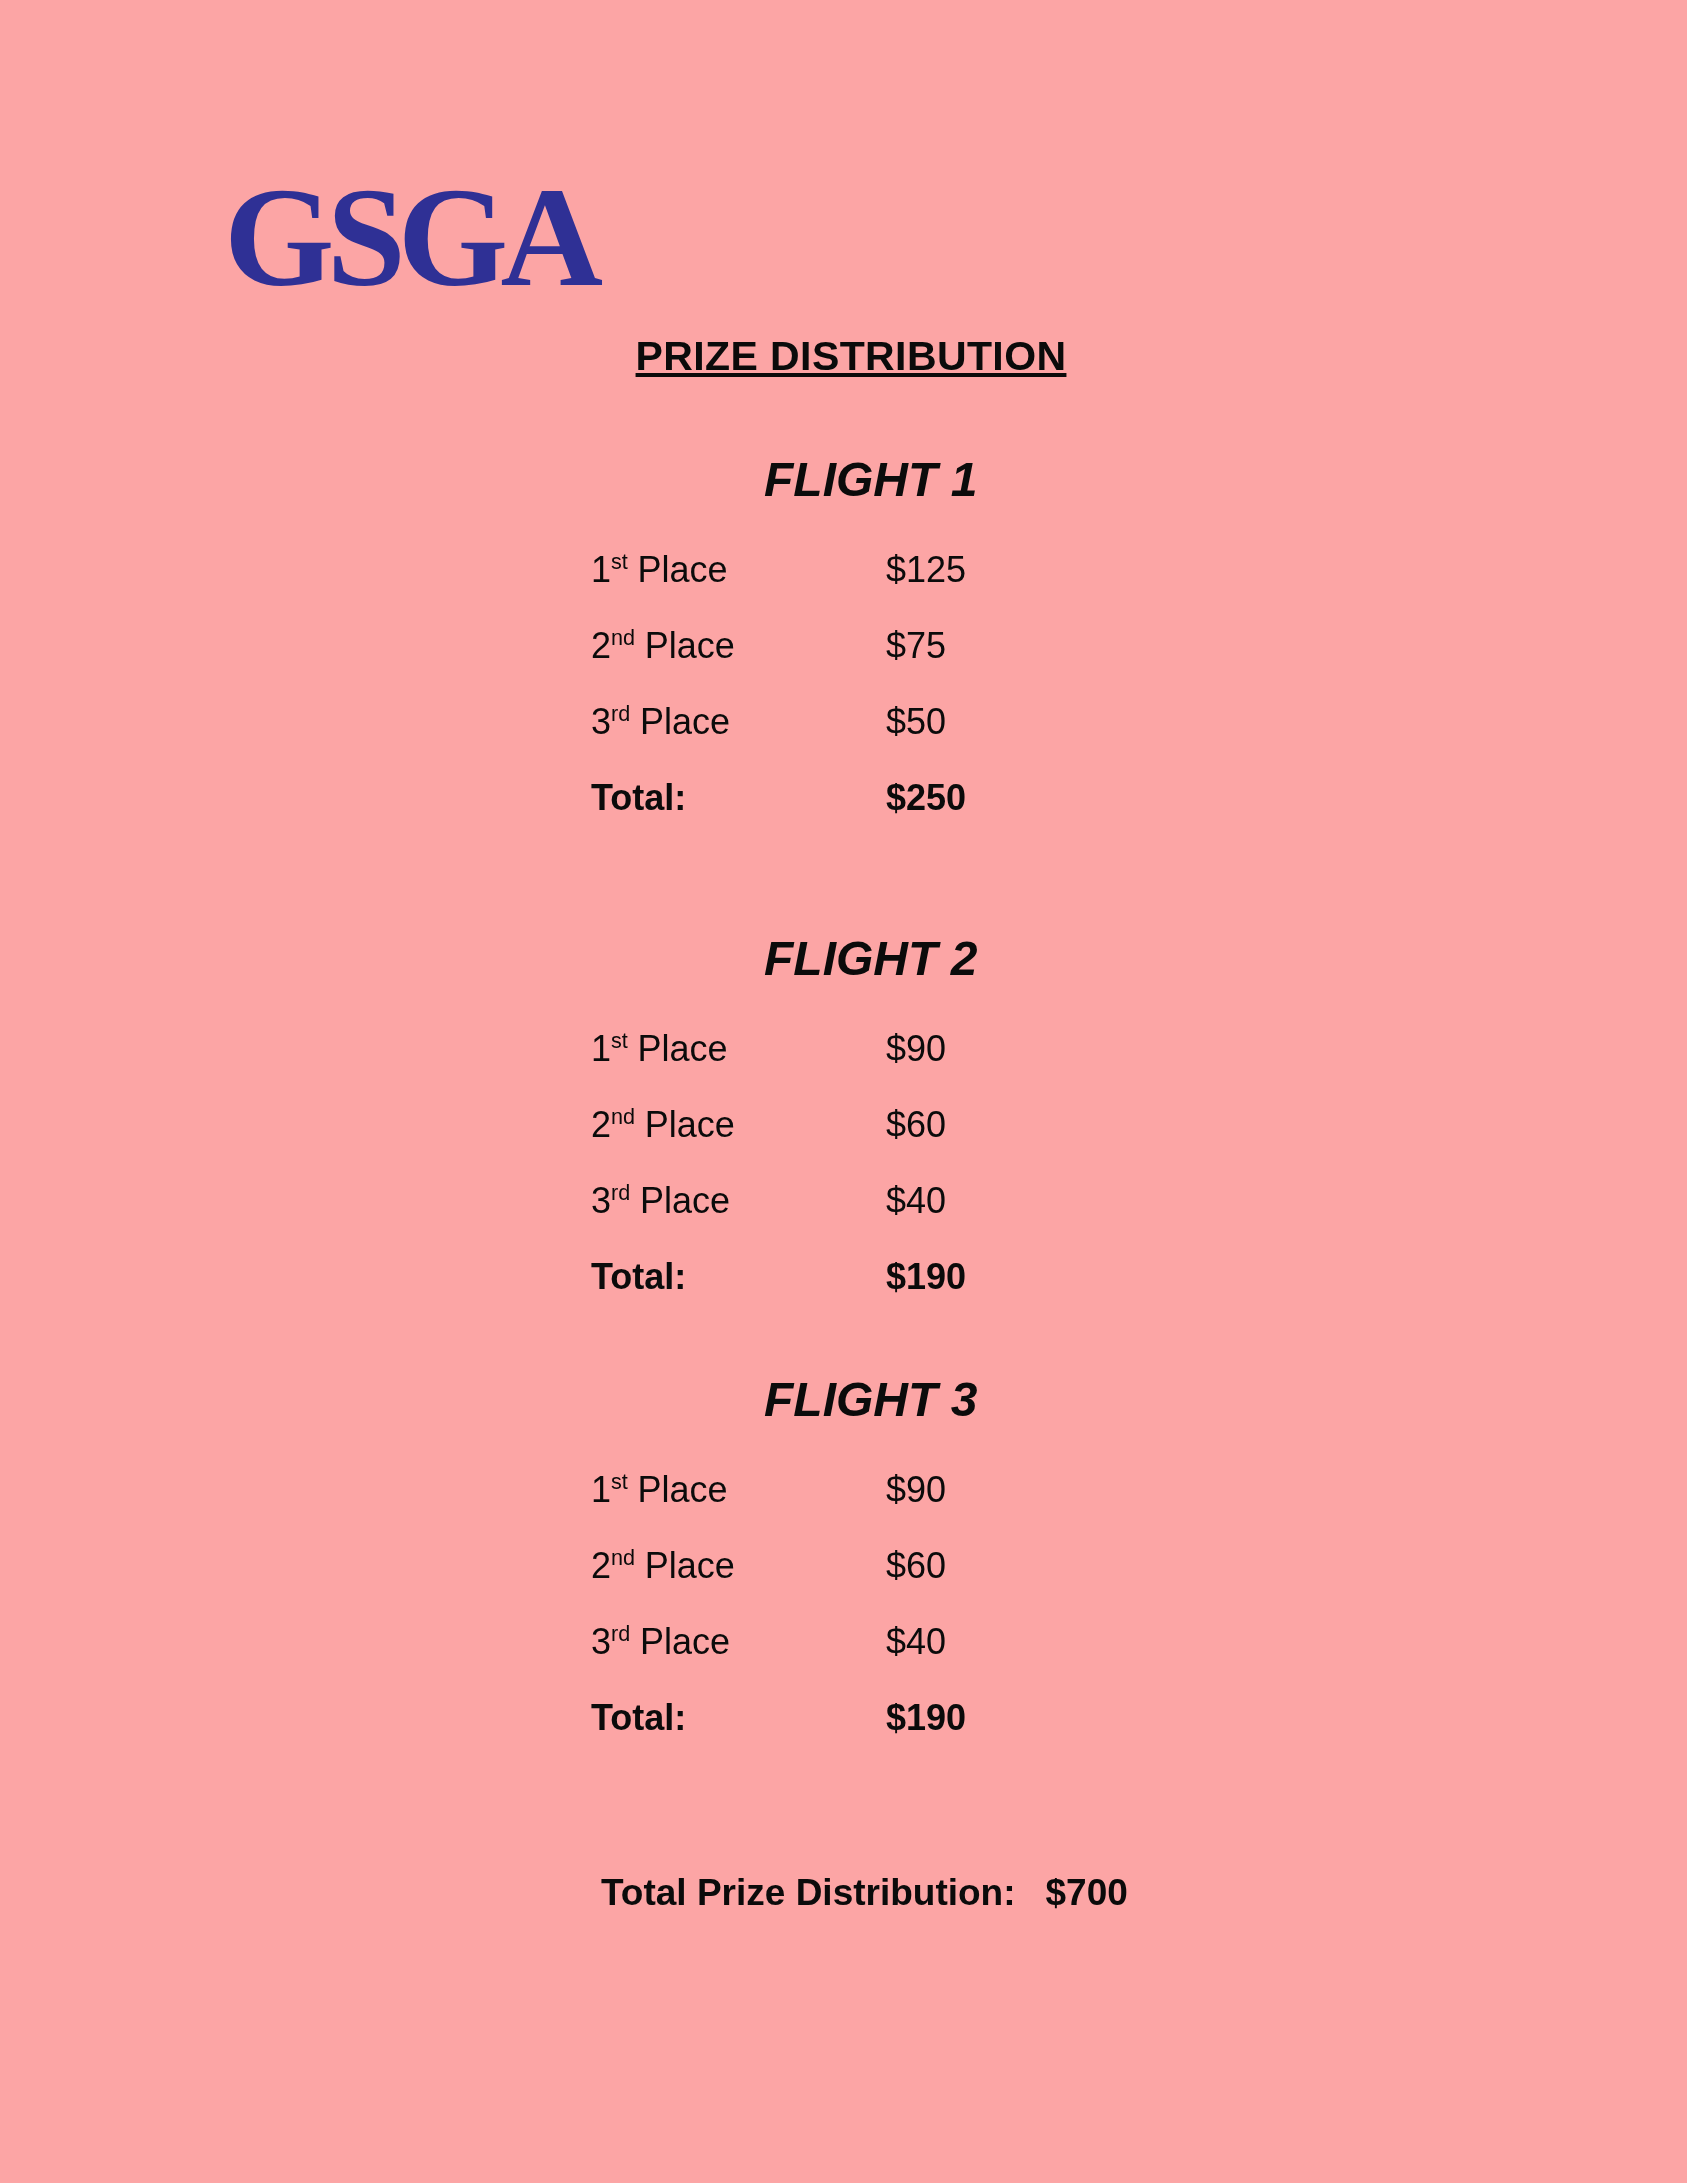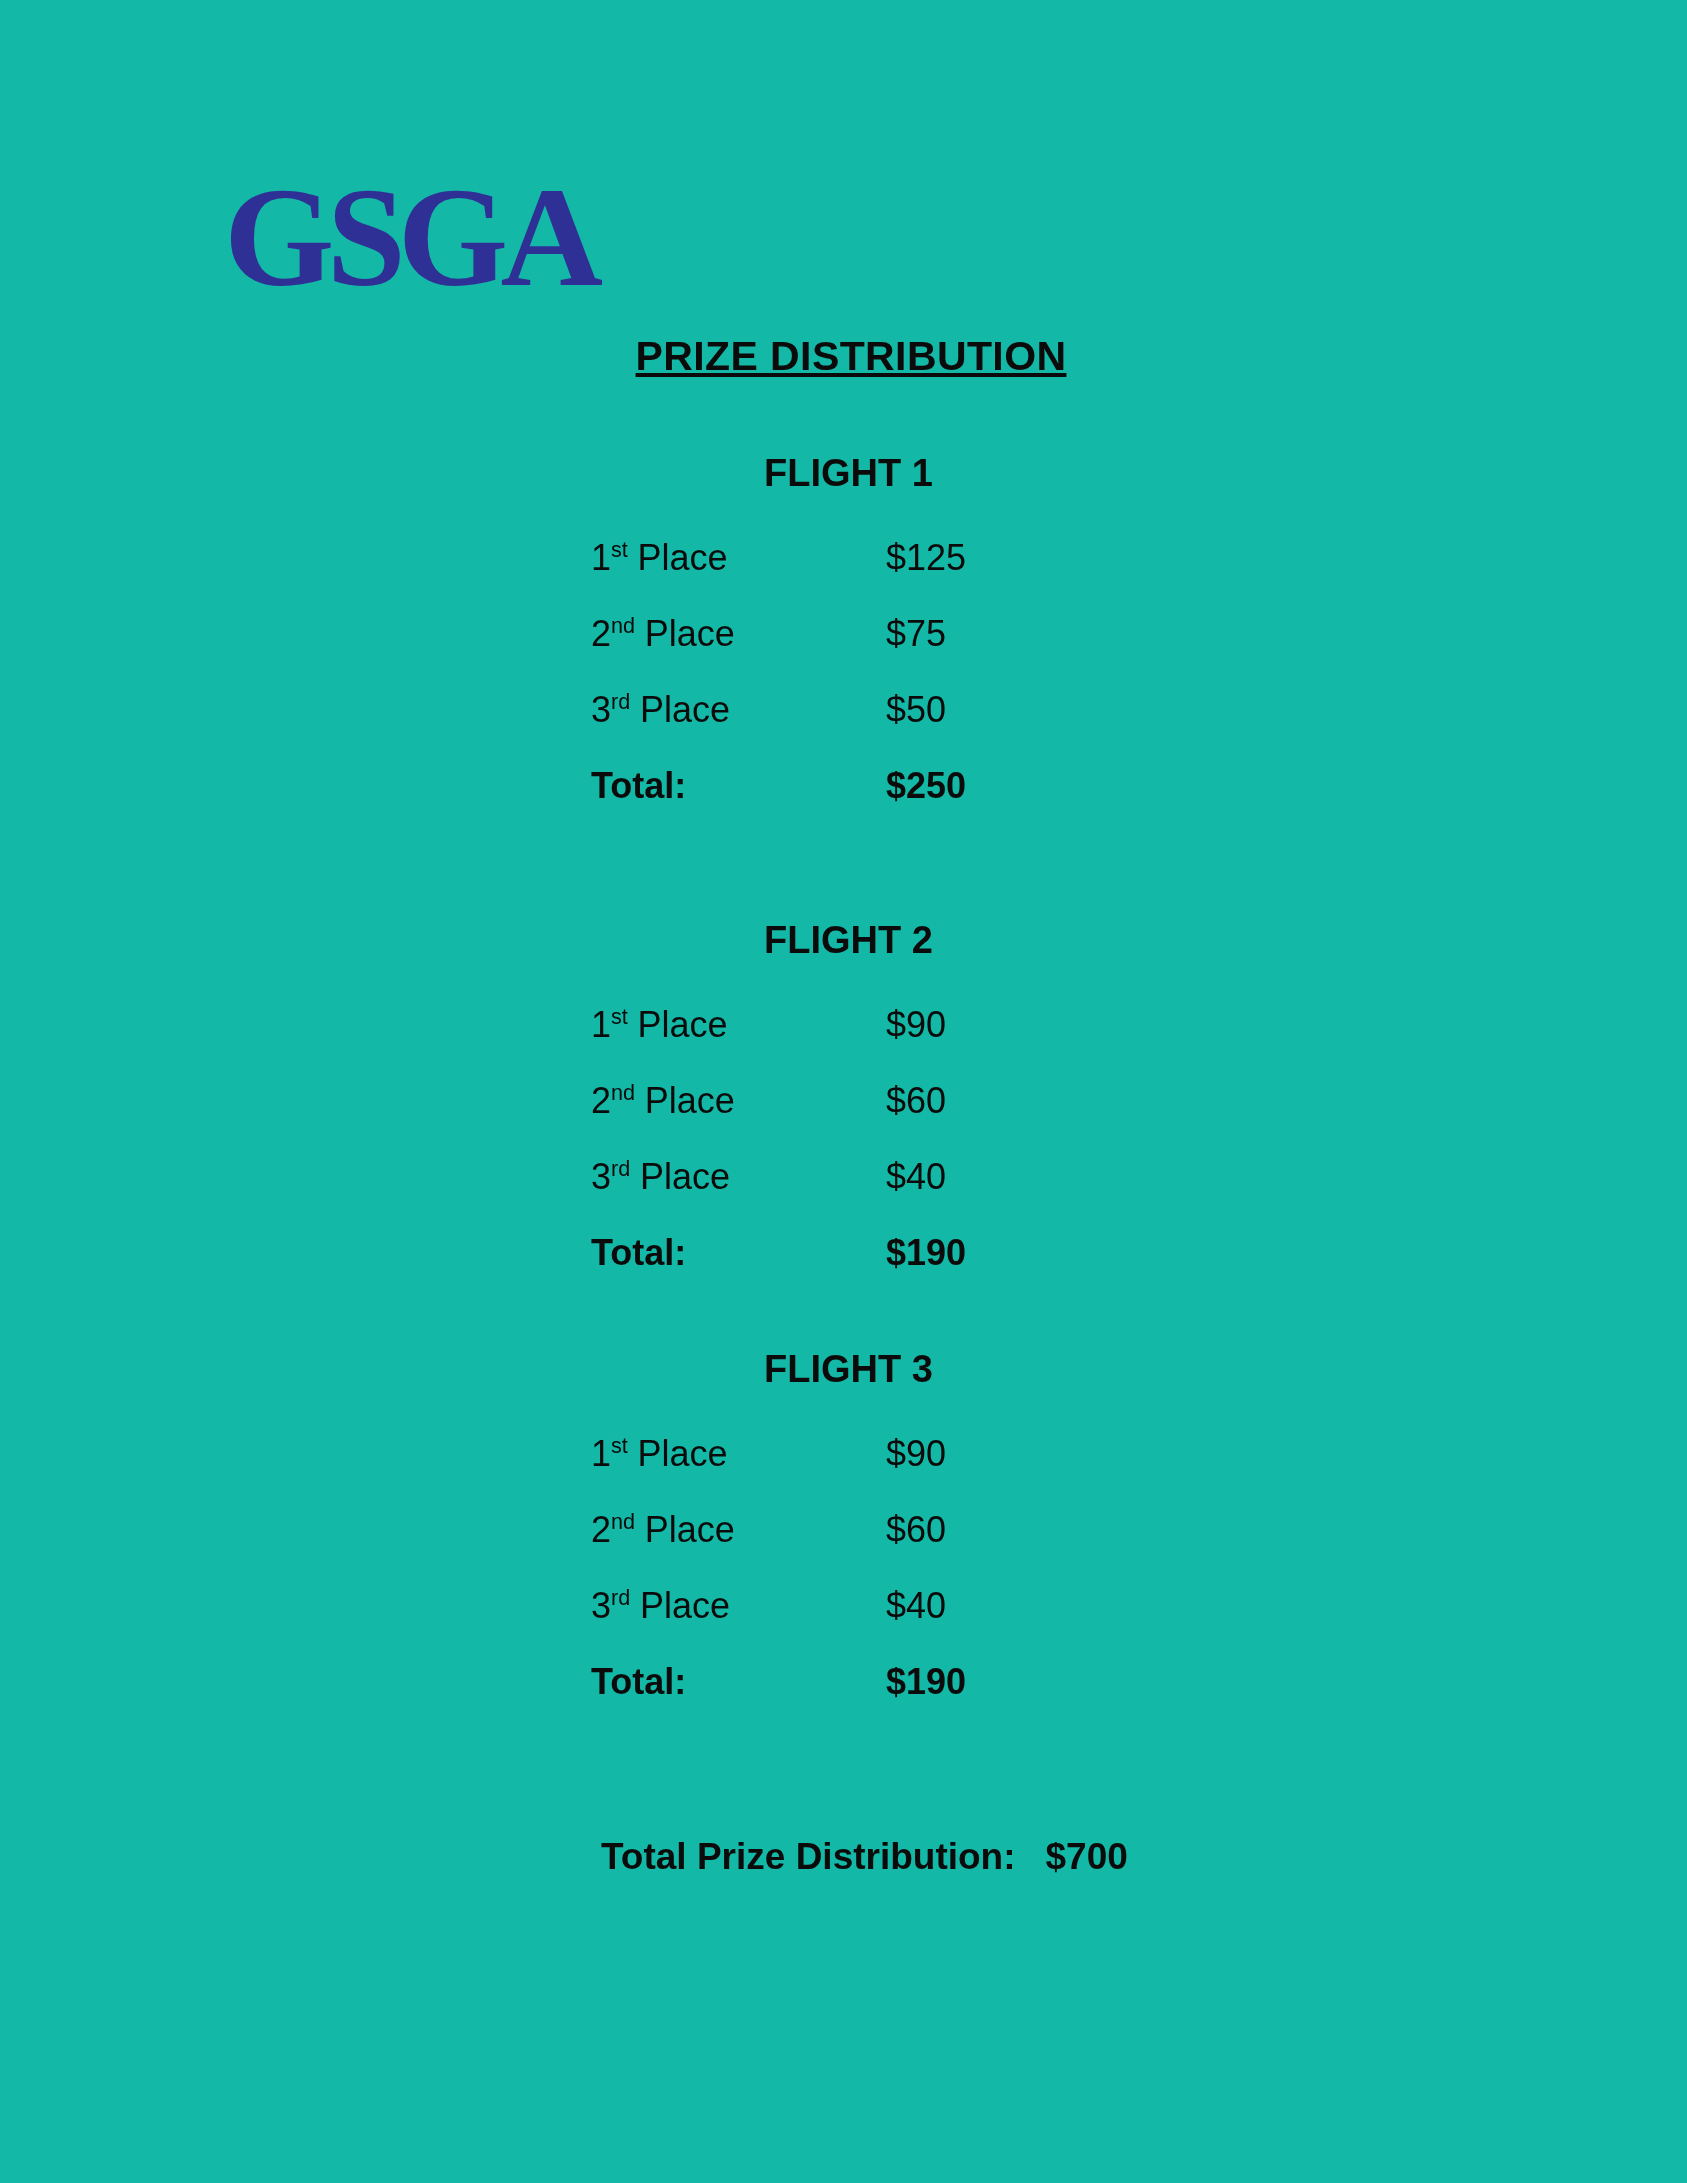--- a/index.html
+++ b/index.html
@@ -4,21 +4,21 @@
 <style>
   html, body {
     margin: 0;
     padding: 0;
     background: #ffffff;
   }
   .page {
     position: relative;
     width: 1687px;
     height: 2183px;
-    background: #14b8a6;
+    background: #fca5a5;
     color: #0b0b0b;
     font-family: "Liberation Sans", "DejaVu Sans", sans-serif;
     overflow: hidden;
   }
   .doc-header {
     display: flex;
     justify-content: space-between;
     align-items: flex-start;
     padding: 177px 207px 0 224px;
   }
@@ -54,22 +54,23 @@
   }
   .flight {
     display: flow-root;
     padding-left: 591px;
   }
   .flight--1 { margin-top: 72px; }
   .flight--2 { margin-top: 80px; }
   .flight--3 { margin-top: 42px; }
   .flight-title {
     margin: 0 0 40px 173px;
-    font-size: 38px;
+    font-size: 48px;
     font-weight: bold;
+    font-style: italic;
   }
   .row {
     display: flex;
     align-items: center;
     margin-bottom: 30px;
     font-size: 36px;
     line-height: 46px;
   }
   .place { width: 295px; }
   .word { margin-left: 0.27em; }

